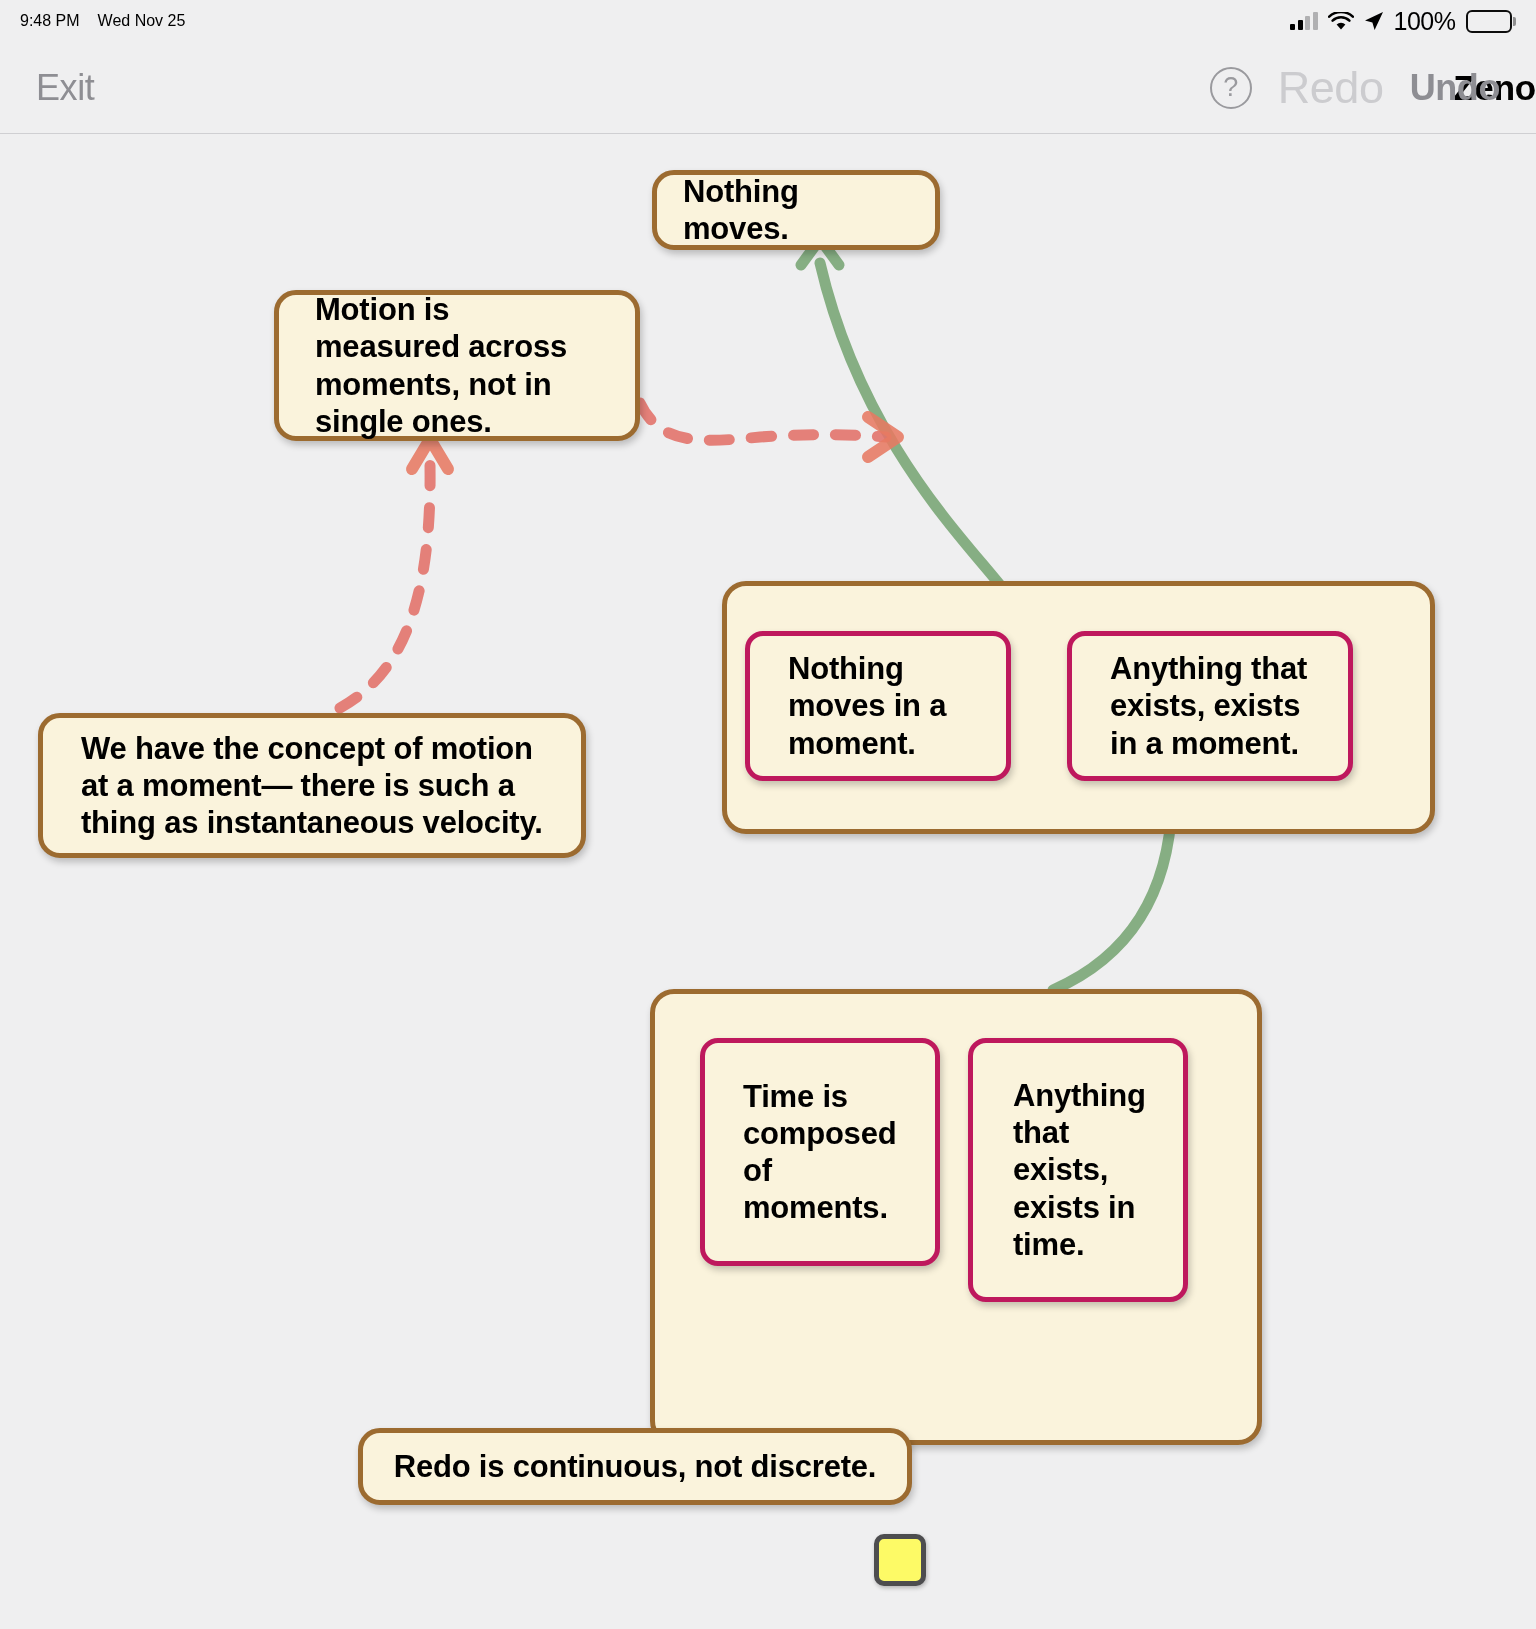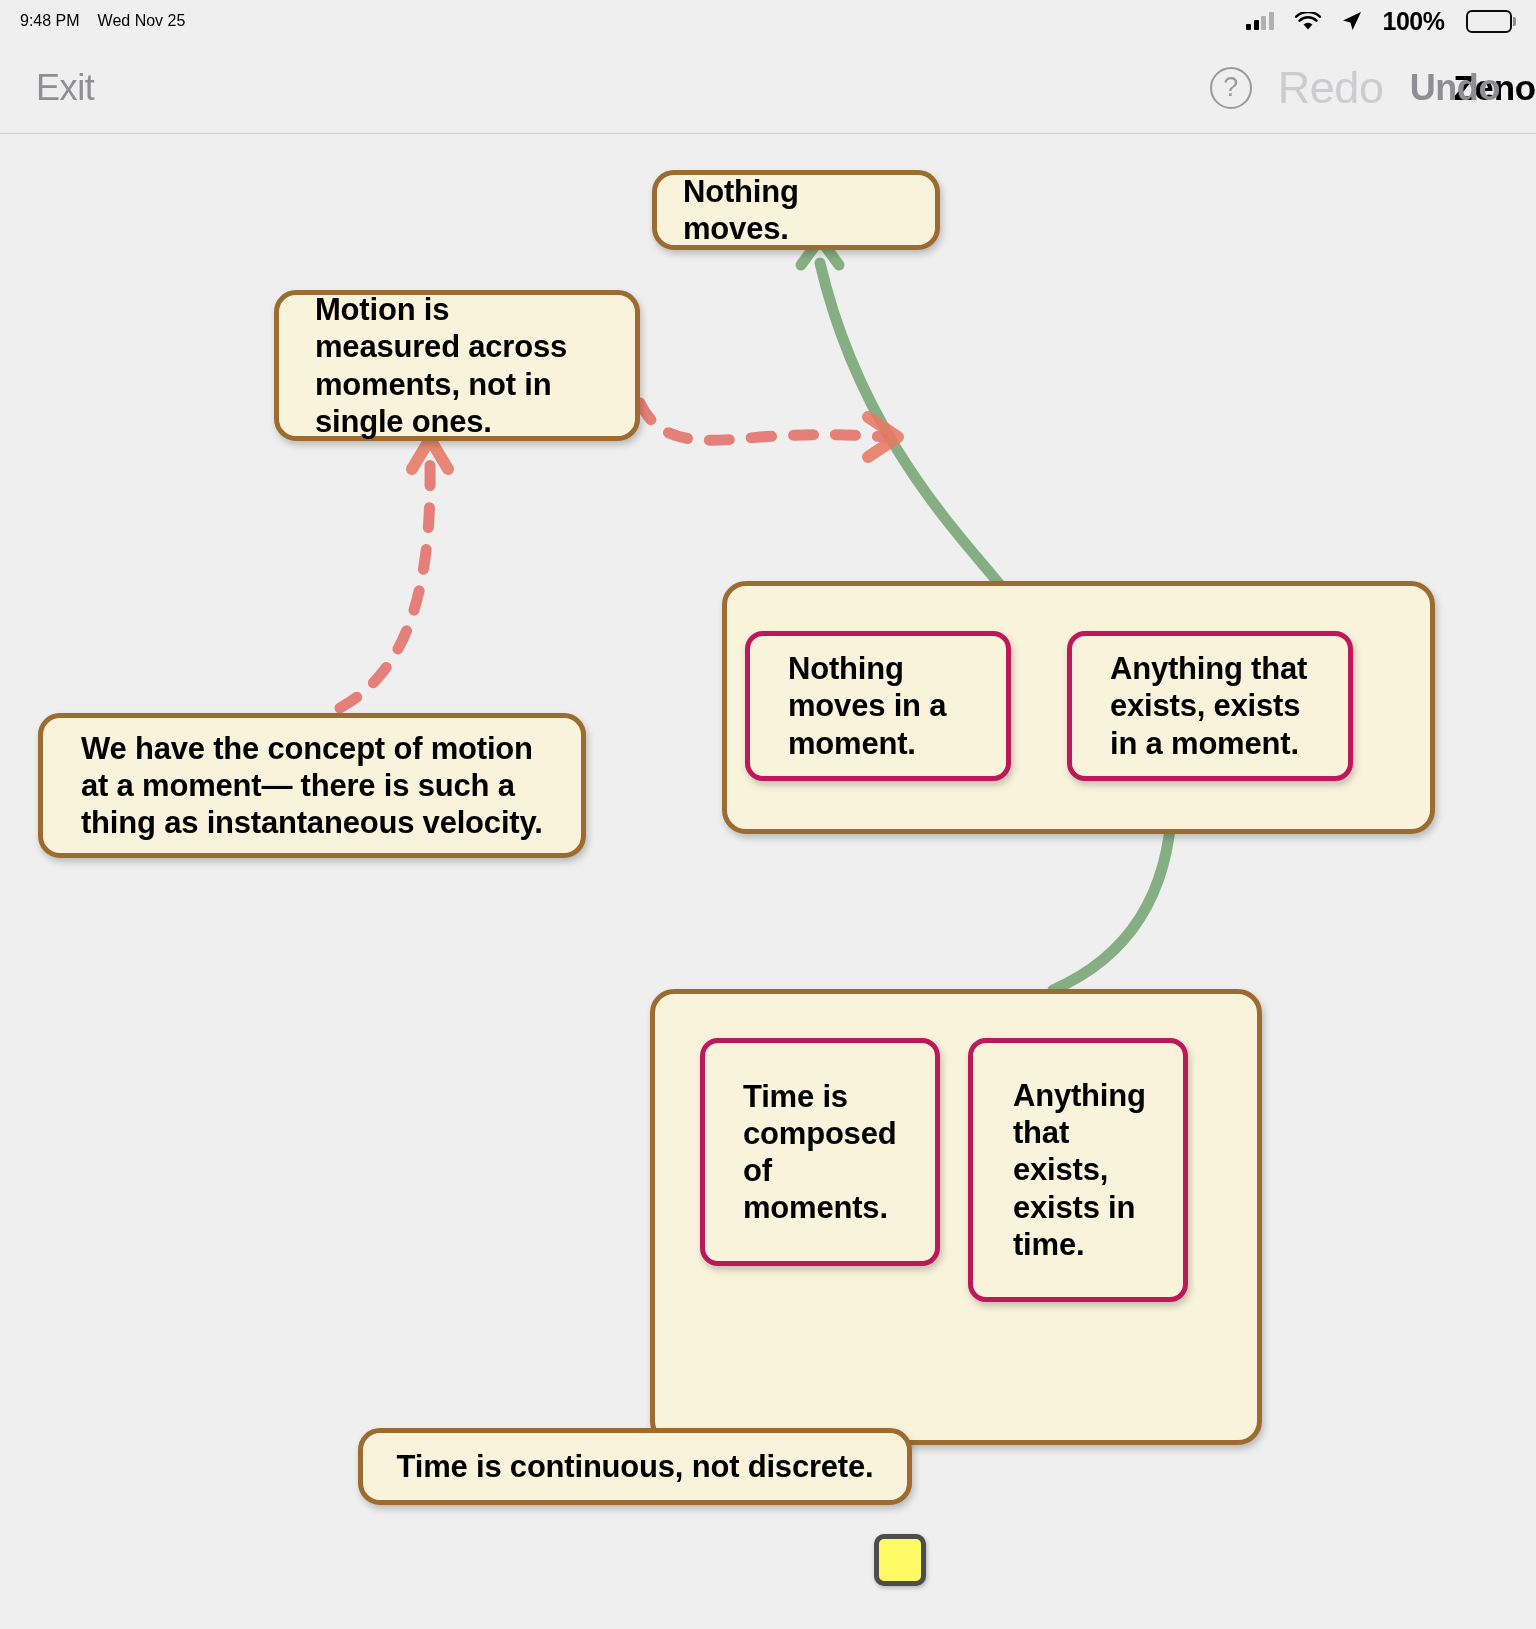--- a/index.html
+++ b/index.html
@@ -14,21 +14,21 @@
   .status-bar {
     position: absolute; top: 0; left: 0;
     width: 1536px; height: 42px;
     display: flex; align-items: center;
     padding: 0 20px;
     background: #efeff0;
     justify-content: center;
   }
   .status-left { display: flex; align-items: baseline; gap: 18px; }
   .status-right {
-    margin-left: auto; display: flex; align-items: center; gap: 21px; font-weight: bold;
+    margin-left: auto; display: flex; align-items: center; gap: 10px;
   }
   .sig-bars { display: flex; align-items: flex-end; gap: 2.5px; height: 18px; }
   .sig-bars i { display: block; width: 5px; border-radius: 1px; background: #000; }
   .sig-bars i:nth-child(1) { height: 6px; }
   .sig-bars i:nth-child(2) { height: 10px; }
   .sig-bars i:nth-child(3) { height: 14px; background: #b0b0b2; }
   .sig-bars i:nth-child(4) { height: 18px; background: #b0b0b2; }
   .wifi-icon { width: 26px; height: 19px; }
   .loc-icon { width: 20px; height: 20px; }
   .batt-pct { font-size: 25px; color: #000; letter-spacing: -0.5px; }
@@ -228,18 +228,18 @@
 
   <div class="group-node" id="group-time"></div>
   <div class="child-node" id="child-time-composed">
     <span class="node-text">Time is composed of moments.</span>
   </div>
   <div class="child-node" id="child-exists-time">
     <span class="node-text">Anything that exists, exists in time.</span>
   </div>
 
   <div class="node" id="node-time-continuous">
-    <span class="node-text">Time is continuous, not discrete.</span>
+    <span class="node-text">Redo is continuous, not discrete.</span>
   </div>
 
   <div class="handle"></div>
 
 </div>
 
 </body></html>

